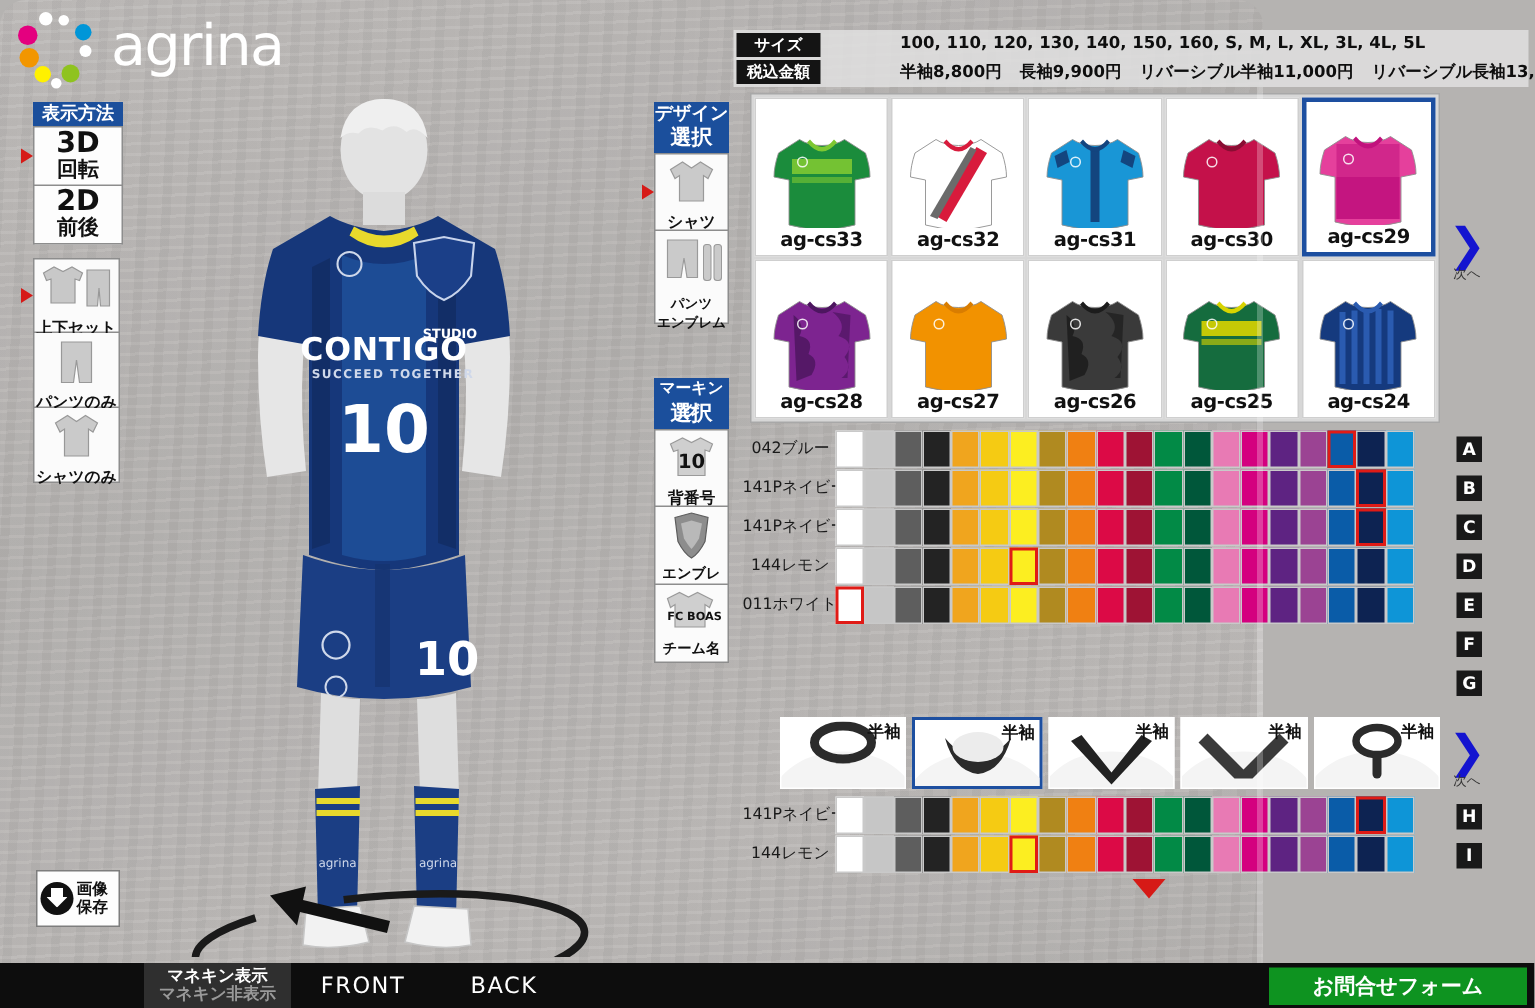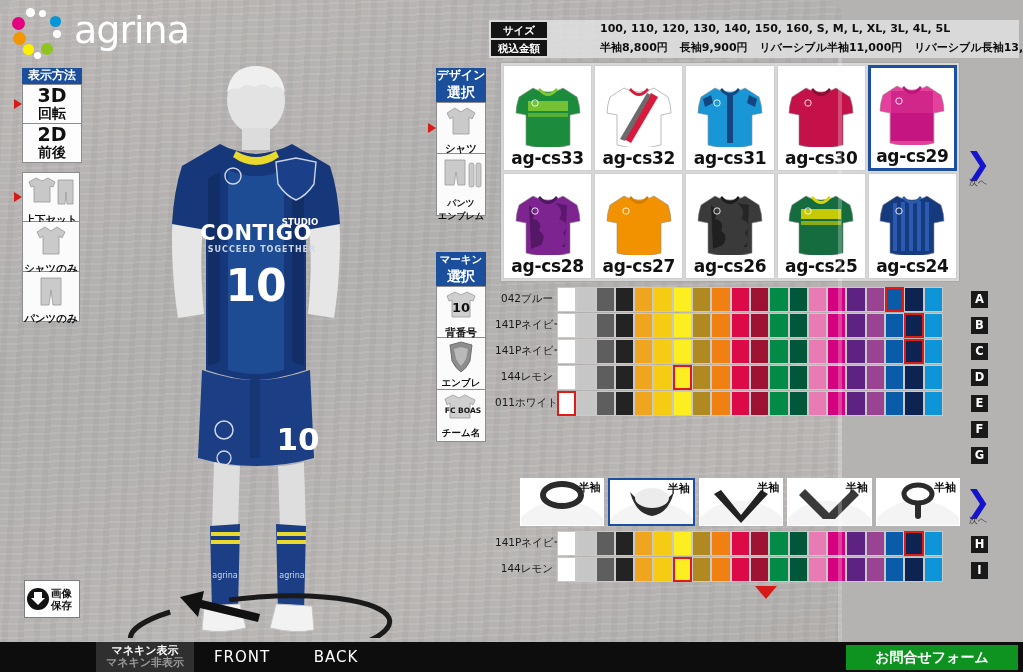--- a/index.html
+++ b/index.html
@@ -85,21 +85,21 @@
     position: absolute; left: 500px; top: 62px; width: 460px; height: 220px;
     background: #d7d7d7; border: 1px solid #a8a8a8; padding: 2px;
     display: grid; grid-template-columns: repeat(5, 1fr); grid-template-rows: repeat(2, 1fr); gap: 2px;
   }
   .design-cell {
     background: #ffffff; border: 1px solid #cfcfcf;
     display: flex; flex-direction: column; align-items: center; justify-content: flex-end;
     padding-bottom: 2px; position: relative; cursor: pointer;
   }
   .design-cell.selected { border: 3px solid #1d4fa0; }
-  .design-cell .code { font-size: 17px; font-weight: bold; color: #111; letter-spacing: -0.3px; }
+  .design-cell .code { font-size: 13px; font-weight: bold; color: #111; letter-spacing: -0.3px; }
   .jersey-thumb { width: 66px; height: 62px; position: relative; margin: 2px 0 1px 0; }
 
   .next-arrow {
     position: absolute; width: 30px; text-align: center; cursor: pointer;
   }
   .next-arrow .chev { color: #1414d0; font-size: 30px; font-weight: bold; line-height: 24px; display: block;
      font-family: "DejaVu Sans", sans-serif; }
   .next-arrow .lbl { font-size: 9px; color: #333; display: block; }
 
   
@@ -233,29 +233,29 @@
     <div class="icon-btn" style="border-top:1px solid #8d8d8d;height:50px;">
       <div class="sel-arrow"></div>
       <svg width="52" height="33" viewBox="0 0 52 33">
         <path d="M4 6 L11 2 L17 5 L23 2 L30 6 L28 11 L25 10 L25 26 L9 26 L9 10 L6 11 Z" fill="#c8c8c8" stroke="#989898" stroke-width="0.8"></path>
         <path d="M33 4 L48 4 L48 28 L42 28 L41 16 L40 28 L33 28 Z" fill="#c8c8c8" stroke="#989898" stroke-width="0.8"></path>
       </svg>
       <span class="cap">上下セット</span>
     </div>
     <div class="icon-btn" style="height:50px;">
       <svg width="46" height="33" viewBox="0 0 46 33">
+        <path d="M13 3 L33 3 L33 30 L25 30 L23 15 L21 30 L13 30 Z" fill="#cacaca" stroke="#989898" stroke-width="0.8"></path>
+      </svg>
+      <span class="cap">パンツのみ</span>
+    </div>
+    <div class="icon-btn" style="height:50px;">
+      <svg width="46" height="33" viewBox="0 0 46 33">
         <path d="M9 7 L17 2 L23 6 L29 2 L37 7 L34 13 L31 11 L31 29 L15 29 L15 11 L12 13 Z" fill="#cacaca" stroke="#989898" stroke-width="0.8"></path>
       </svg>
       <span class="cap">シャツのみ</span>
-    </div>
-    <div class="icon-btn" style="height:50px;">
-      <svg width="46" height="33" viewBox="0 0 46 33">
-        <path d="M13 3 L33 3 L33 30 L25 30 L23 15 L21 30 L13 30 Z" fill="#cacaca" stroke="#989898" stroke-width="0.8"></path>
-      </svg>
-      <span class="cap">パンツのみ</span>
     </div>
   </div>
 
   <div id="stage">
     <svg width="340" height="580" viewBox="0 0 340 580">
 
       <ellipse cx="166" cy="42" rx="29" ry="34" fill="#e3e3e3"></ellipse>
       <path d="M137 34 q4 -26 29 -26 q25 0 29 26 q-8 -9 -14 -4 q-8 -7 -16 -1 q-10 -5 -16 2 q-7 -2 -12 3 Z" fill="#efefef"></path>
       <rect x="152" y="70" width="28" height="22" fill="#dcdcdc"></rect>
 

